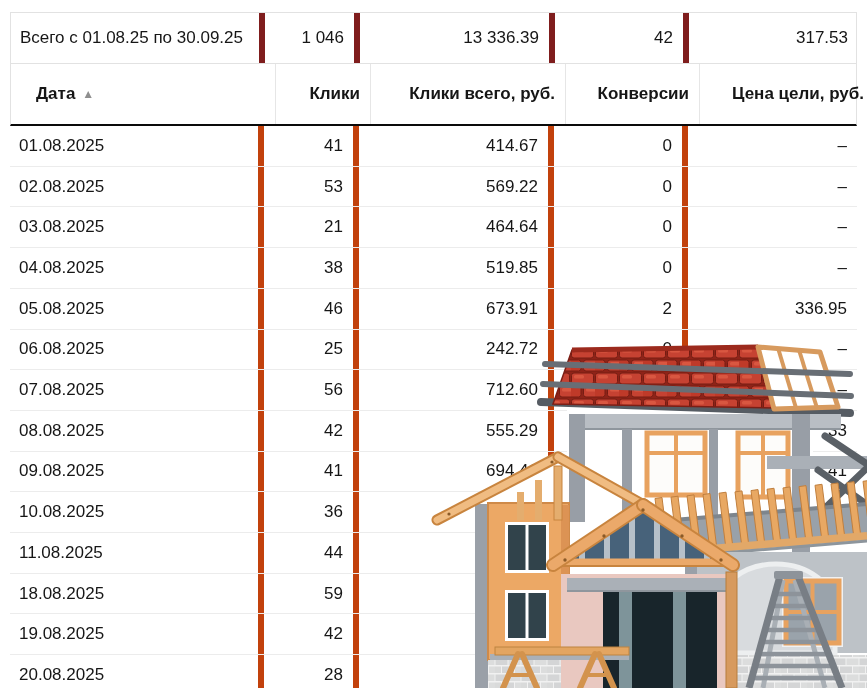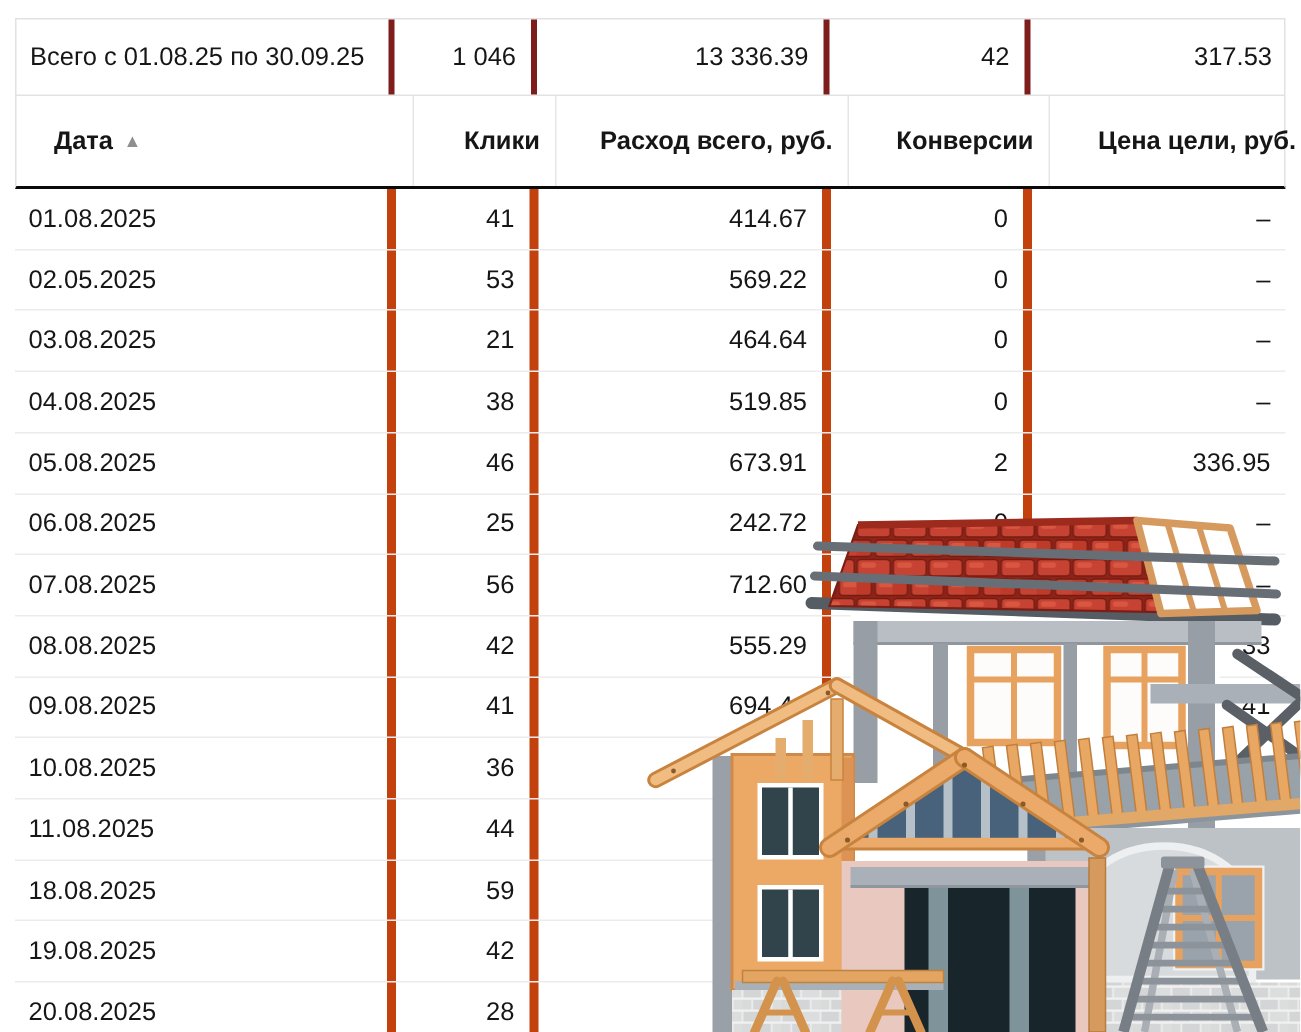--- a/index.html
+++ b/index.html
@@ -6,21 +6,21 @@
     font-family:"Liberation Sans","DejaVu Sans",sans-serif;color:#161616;}
   #stage{position:relative;width:867px;height:500px;background:#fff;}
 
   .tbl{position:absolute;left:10px;top:12px;width:847px;z-index:1;}
   .grid{display:grid;grid-template-columns:248px 95px 195px 134px 175px;}
   .cell{display:flex;align-items:center;font-size:17px;box-sizing:border-box;overflow:hidden;white-space:nowrap;}
   .cell.txt{justify-content:flex-start;padding-left:9px;}
   .cell.num{justify-content:flex-end;padding-right:10px;}
 
   .summary{height:50px;border:1px solid #e2e2e2;}
-  .summary .cell + .cell{border-left:4px solid #7f1d1d;}
+  .summary .cell + .cell{border-left:6px solid #7f1d1d;}
 
   .header{height:60px;border-left:1px solid #e2e2e2;border-right:1px solid #e2e2e2;
           border-bottom:2px solid #0a0a0a;font-weight:bold;padding-left:16px;}
   .header .cell + .cell{border-left:1px solid #e6e6e6;}
   .sort-ic{color:#8f8f8f;font-size:12px;margin-left:7px;font-weight:normal;}
 
   .drow{height:39.71px;border-bottom:1px solid #ececec;}
   .drow .cell + .cell{border-left:6px solid #c2410c;}
 
   #illus{position:absolute;left:417px;top:338px;width:450px;height:350px;z-index:2;pointer-events:none;}
@@ -39,36 +39,36 @@
       <div class="cell num">42</div>
       <div class="cell num">317.53</div>
     </div>
 
     <div class="grid header">
       <div class="cell txt">
         <span>Дата</span>
         <span class="sort-ic">▲</span>
       </div>
       <div class="cell num">Клики</div>
-      <div class="cell num">Расход всего, руб.</div>
+      <div class="cell num">Клики всего, руб.</div>
       <div class="cell num">Конверсии</div>
       <div class="cell num">Цена цели, руб.</div>
     </div>
 
     <div id="rows">
       <div class="grid drow">
         <div class="cell txt">01.08.2025</div>
         <div class="cell num">41</div>
         <div class="cell num">414.67</div>
         <div class="cell num">0</div>
         <div class="cell num">–</div>
       </div>
 
       <div class="grid drow">
-        <div class="cell txt">02.05.2025</div>
+        <div class="cell txt">02.08.2025</div>
         <div class="cell num">53</div>
         <div class="cell num">569.22</div>
         <div class="cell num">0</div>
         <div class="cell num">–</div>
       </div>
 
       <div class="grid drow">
         <div class="cell txt">03.08.2025</div>
         <div class="cell num">21</div>
         <div class="cell num">464.64</div>

